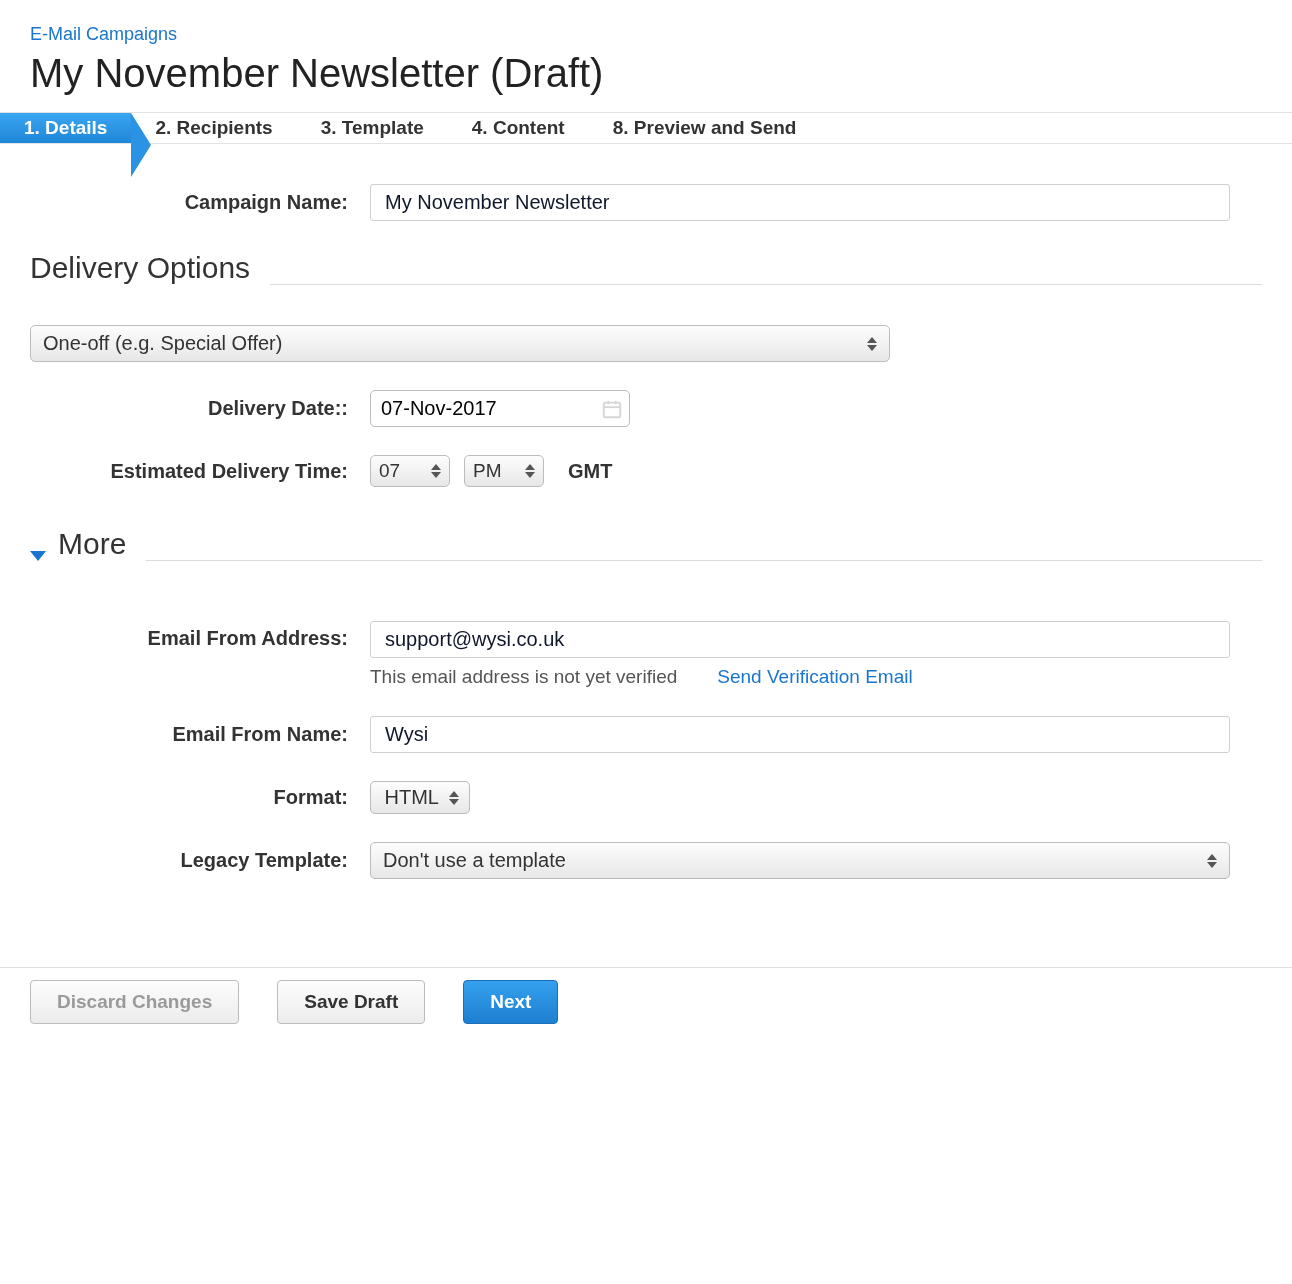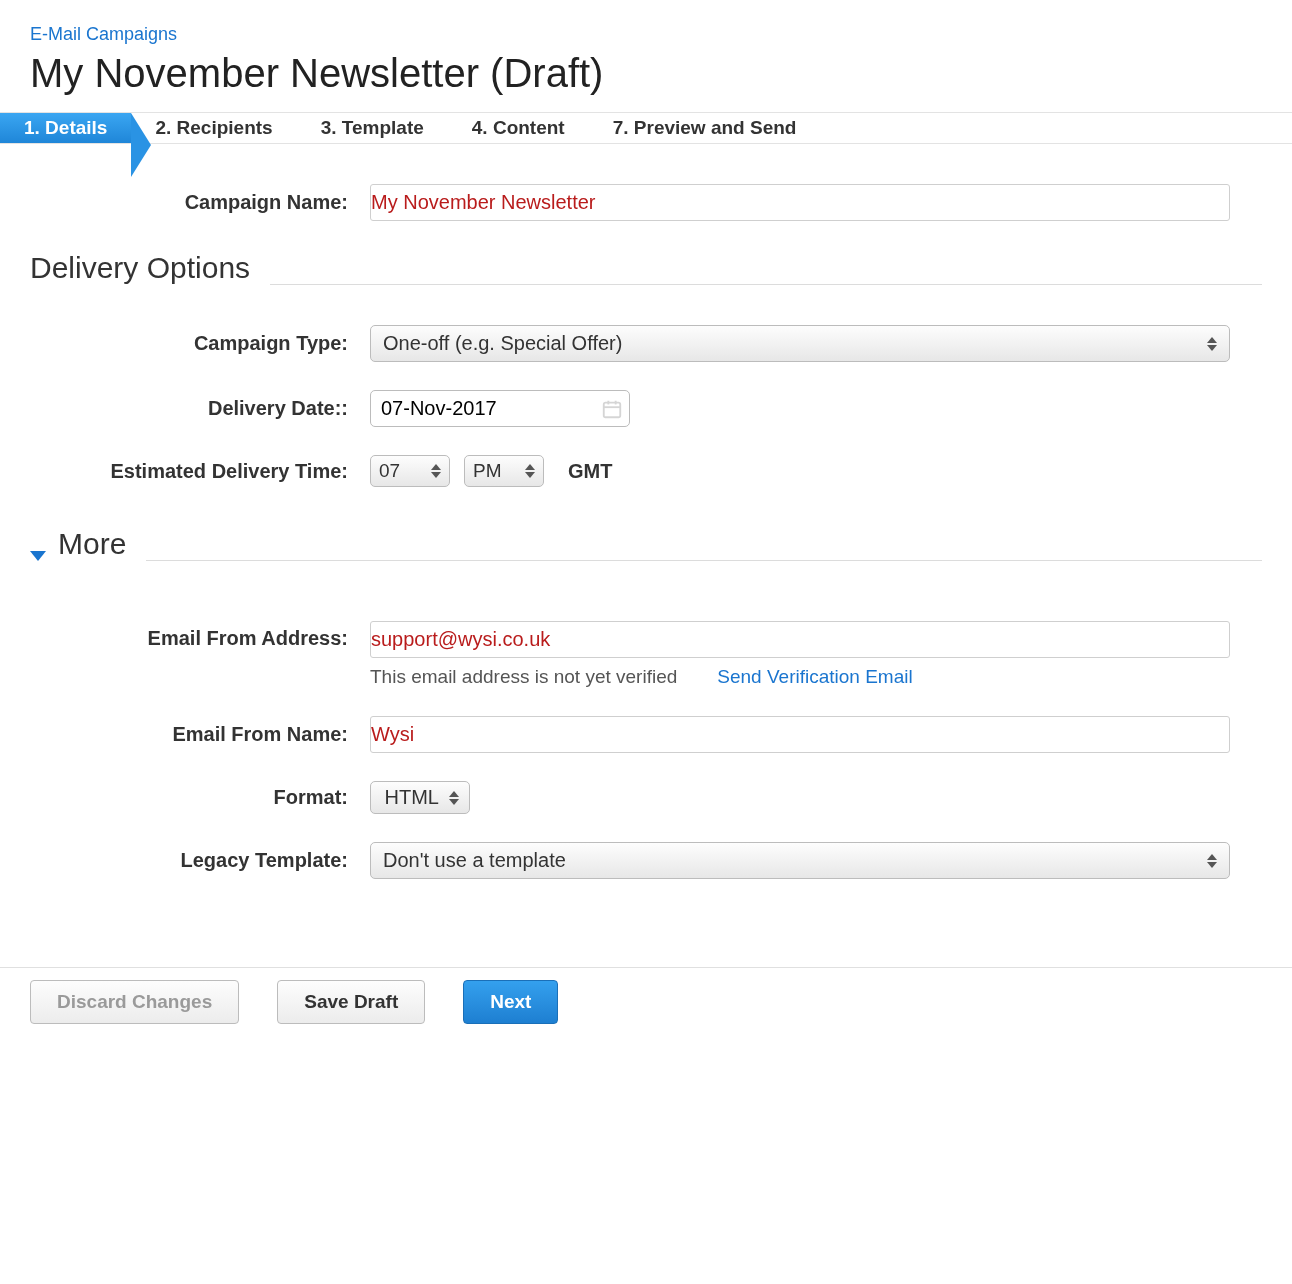--- a/index.html
+++ b/index.html
@@ -65,25 +65,25 @@
       text-align: right;
       padding-right: 22px;
       font-weight: 700;
       font-size: 20px;
       color: #333;
     }
     .field-control { flex: 1; max-width: 860px; }
     input.text-input {
       width: 100%;
       font-size: 20px;
-      padding: 6px 0;
+      padding: 6px 14px;
       border: 1px solid #cfcfcf;
       border-radius: 3px;
       background: #fff;
-      color: #b91c1c;
+      color: #0f172a;
     }
     .section-header {
       display: flex;
       align-items: flex-end;
       margin: 30px 0 40px 0;
     }
     .section-header.with-chevron { margin-top: 40px; margin-bottom: 60px; }
     .section-title {
       font-size: 30px;
       font-weight: 400;
@@ -178,39 +178,38 @@
 <div class="page-header">
   <a href="#" class="breadcrumb-link">E-Mail Campaigns</a>
   <h1 class="page-title">My November Newsletter (Draft)</h1>
 </div>
 
 <ul class="wizard-tabs">
   <li class="wizard-tab active">1. Details</li>
   <li class="wizard-tab">2. Recipients</li>
   <li class="wizard-tab">3. Template</li>
   <li class="wizard-tab">4. Content</li>
-  <li class="wizard-tab">7. Preview and Send</li>
+  <li class="wizard-tab">8. Preview and Send</li>
 </ul>
 
 <div class="main">
 
   <div class="field-row">
     <div class="field-label">Campaign Name:</div>
     <div class="field-control">
       <input class="text-input" type="text" value="My November Newsletter" style="">
     </div>
   </div>
 
   <div class="section-header">
     <div class="section-title">Delivery Options</div>
     <div class="section-line"></div>
   </div>
 
   <div class="field-row">
-    <div class="field-label">Campaign Type:</div>
     <div class="field-control">
       <div class="select-wrap full">
         <span>One-off (e.g. Special Offer)</span>
         <span class="spinner-icon"></span>
       </div>
     </div>
   </div>
 
   <div class="field-row">
     <div class="field-label">Delivery Date::</div>

